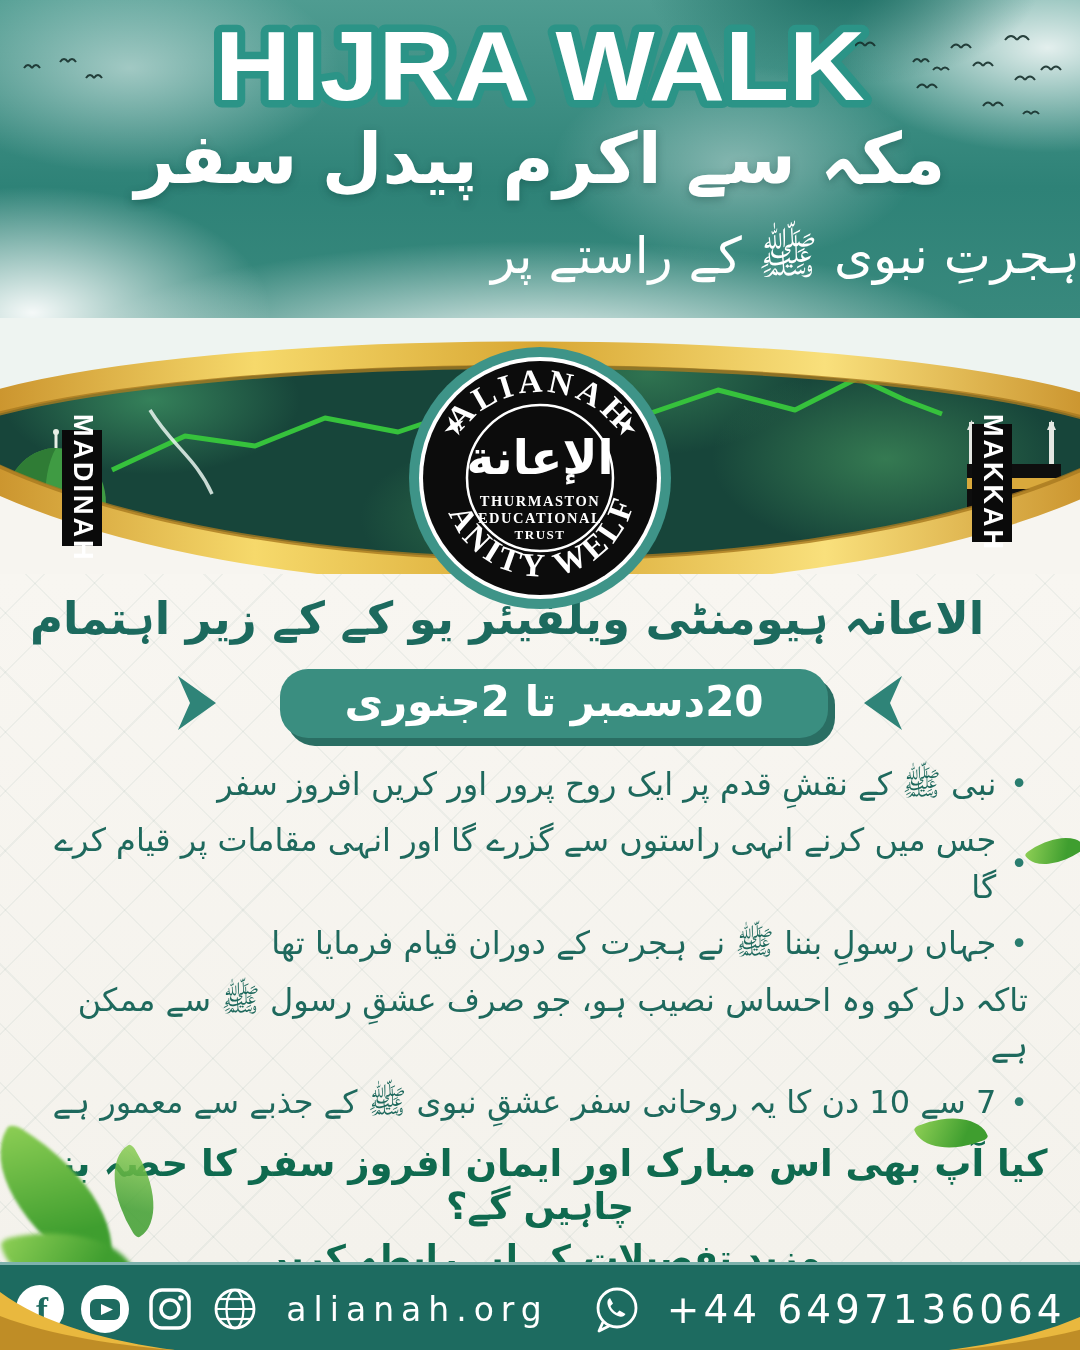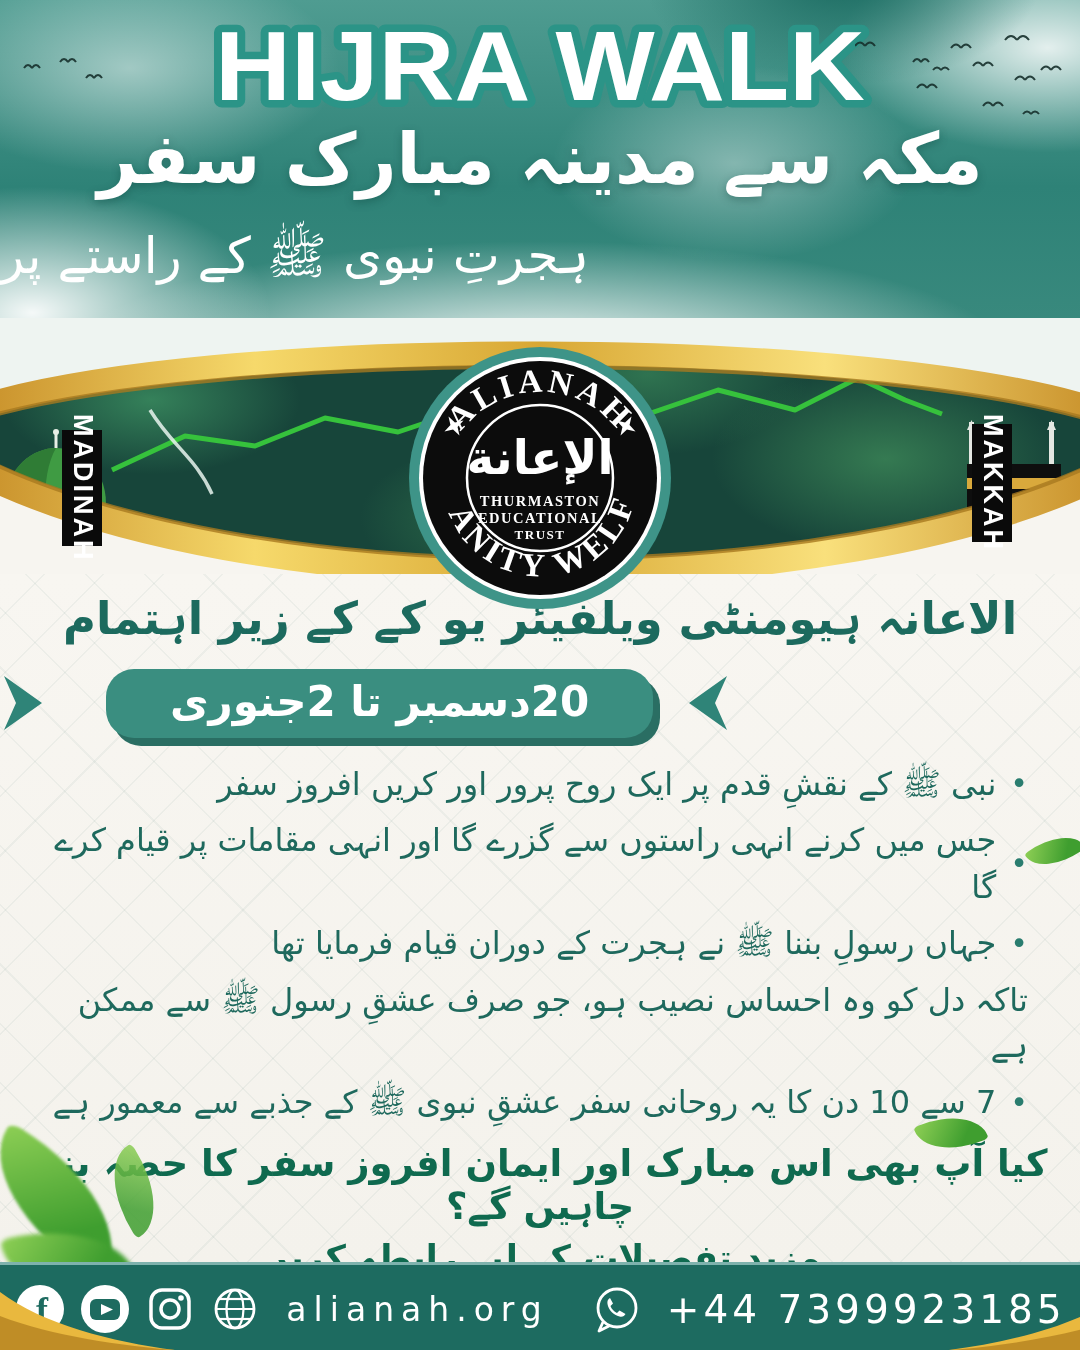--- a/index.html
+++ b/index.html
@@ -14,21 +14,21 @@
       radial-gradient(340px 180px at 3% 92%, rgba(255,255,255,.95), transparent 70%),
       radial-gradient(620px 150px at 50% 104%, rgba(255,255,255,.95), transparent 75%),
       radial-gradient(300px 150px at 12% 20%, rgba(255,255,255,.5), transparent 70%),
       radial-gradient(260px 140px at 68% 48%, rgba(255,255,255,.4), transparent 70%),
       linear-gradient(180deg,#4f9c91,#2e8277 55%,#3a8a7e);}
   .hero-title-svg{position:absolute;left:180px;top:0;}
   .hero-title-svg text{font-family:"Liberation Sans",sans-serif;font-weight:bold;}
   .urdu-title{position:absolute;left:0;top:118px;width:100%;text-align:center;direction:rtl;
     color:#fff;font-family:"DejaVu Sans",sans-serif;font-weight:bold;font-size:70px;
     text-shadow:0 3px 8px rgba(10,60,54,.35);}
-  .urdu-subtitle{position:absolute;left:0;top:226px;width:100%;text-align:left;direction:rtl;
+  .urdu-subtitle{position:absolute;left:0;top:226px;width:100%;text-align:right;direction:rtl;
     color:#fff;font-family:"DejaVu Sans",sans-serif;font-size:50px;letter-spacing:1px;}
   .birds{position:absolute;stroke:#17302c;fill:none;stroke-width:2;opacity:.9;}
 
   
   .band{position:absolute;left:0;top:318px;width:1080px;height:256px;
     background:
       radial-gradient(240px 120px at 14% 32%, #35815a 0%, transparent 62%),
       radial-gradient(280px 150px at 82% 55%, #357a52, transparent 62%),
       radial-gradient(220px 120px at 46% 78%, #2c6b49, transparent 62%),
       radial-gradient(260px 130px at 60% 22%, #2f7350, transparent 62%),
@@ -48,23 +48,23 @@
   .logo .arc{font-family:"Liberation Serif",serif;font-weight:bold;font-size:33px;letter-spacing:4px;}
   .logo .arabic{font-family:"DejaVu Sans",sans-serif;font-weight:bold;font-size:47px;}
   .logo .org{font-family:"Liberation Serif",serif;font-weight:bold;letter-spacing:1.5px;}
 
   
   .content{position:absolute;left:0;top:574px;width:1080px;height:688px;
     background:
       repeating-linear-gradient(45deg, rgba(30,90,80,.05) 0 1.5px, transparent 1.5px 42px),
       repeating-linear-gradient(-45deg, rgba(30,90,80,.05) 0 1.5px, transparent 1.5px 42px),
       linear-gradient(#f8f6f1,#f4f2ec);}
-  .organizer{margin:18px 30px 0;text-align:center;direction:rtl;color:#1c6a5e;
+  .organizer{margin:18px 30px 0;text-align:left;direction:rtl;color:#1c6a5e;
     font-family:"DejaVu Sans",sans-serif;font-weight:bold;font-size:45px;}
-  .date-row{margin-top:16px;height:84px;display:flex;align-items:center;gap:46px;}
+  .date-row{margin-top:16px;height:84px;display:flex;align-items:center;justify-content:center;gap:46px;}
   .date-pill{direction:rtl;background:#3a8e80;color:#fff;font-family:"DejaVu Sans",sans-serif;
     font-weight:bold;font-size:42px;padding:8px 64px 12px;border-radius:28px;
     box-shadow:7px 8px 0 #2a6e63;transform:translateX(14px);}
   .bullets{margin-top:16px;padding:0 52px 0 36px;direction:rtl;}
   .bullet-line{display:flex;align-items:center;color:#1e695d;
     font-family:"DejaVu Sans",sans-serif;font-size:32px;line-height:1.45;margin-bottom:10px;}
   .bullet-dot{color:#2a7d6f;font-size:30px;margin-left:14px;flex:0 0 auto;}
   .closing{margin-top:16px;text-align:center;direction:rtl;color:#0f6a4f;
     font-family:"DejaVu Sans",sans-serif;font-weight:bold;}
   .closing .l1{font-size:37px;margin-bottom:10px;}
@@ -83,21 +83,21 @@
 </style>
 </head>
 <body>
 
 <div class="poster">
 
   <div class="hero">
     <svg class="hero-title-svg" width="720" height="128" viewBox="0 0 720 128">
       <text x="360" y="100" text-anchor="middle" font-size="98" textLength="650" lengthAdjust="spacingAndGlyphs" fill="#ffffff" stroke="#2b9487" stroke-width="15" paint-order="stroke" stroke-linejoin="round">HIJRA WALK</text>
     </svg>
-    <div class="urdu-title">مکہ سے مدینہ مبارک سفر</div>
+    <div class="urdu-title">مکہ سے اکرم پیدل سفر</div>
     <div class="urdu-subtitle">ہجرتِ نبوی ﷺ کے راستے پر</div>
 
     <svg class="birds" style="left:855px;top:18px" width="215" height="120" viewBox="0 0 215 120">
       <g>
         <path d="M0 28 Q5 21 10 28 M10 28 Q15 21 20 28"></path>
         <path d="M58 44 Q62 38 66 44 M66 44 Q70 38 74 44"></path>
         <path d="M78 52 Q82 47 86 52 M86 52 Q90 47 94 52"></path>
         <path d="M118 48 Q123 41 128 48 M128 48 Q133 41 138 48"></path>
         <path d="M96 30 Q101 23 106 30 M106 30 Q111 23 116 30"></path>
         <path d="M150 22 Q156 14 162 22 M162 22 Q168 14 174 22"></path>
@@ -260,21 +260,21 @@
       <line x1="7" y1="26" x2="45" y2="26" stroke="#ffffff" stroke-width="2.2"></line>
       <line x1="10" y1="16" x2="42" y2="16" stroke="#ffffff" stroke-width="2.2"></line>
       <line x1="10" y1="36" x2="42" y2="36" stroke="#ffffff" stroke-width="2.2"></line>
     </svg>
     <span class="site">alianah.org</span>
     <svg width="54" height="54" viewBox="0 0 54 54">
       <circle cx="27" cy="26" r="19" fill="none" stroke="#ffffff" stroke-width="2.8"></circle>
       <path d="M13 40 L9 49 L19 44" fill="none" stroke="#ffffff" stroke-width="2.8" stroke-linejoin="round"></path>
       <path d="M20 16 c-2 1 -3 3 -2.5 6 c1 6 6 11 12 12.5 c3 .7 5 -.5 6 -2.5 l-6 -3.5 l-2.5 2.5 c-3 -1.5 -5.5 -4 -6.5 -7 l2.5 -2.5 Z" fill="#ffffff"></path>
     </svg>
-    <span class="phone">+44 7399923185</span>
+    <span class="phone">+44 6497136064</span>
   </div>
 
   <svg class="gold-corner" style="left:0" width="175" height="62" viewBox="0 0 175 62">
     <path d="M0 62 L0 4 C42 36 112 54 175 62 Z" fill="#e9b83e"></path>
     <path d="M0 62 L0 28 C52 48 122 58 175 62 Z" fill="#b07f1f" opacity="0.75"></path>
   </svg>
   <svg class="gold-corner right" width="175" height="62" viewBox="0 0 175 62">
     <path d="M0 62 L0 4 C42 36 112 54 175 62 Z" fill="#e9b83e"></path>
     <path d="M0 62 L0 28 C52 48 122 58 175 62 Z" fill="#b07f1f" opacity="0.75"></path>
   </svg>

